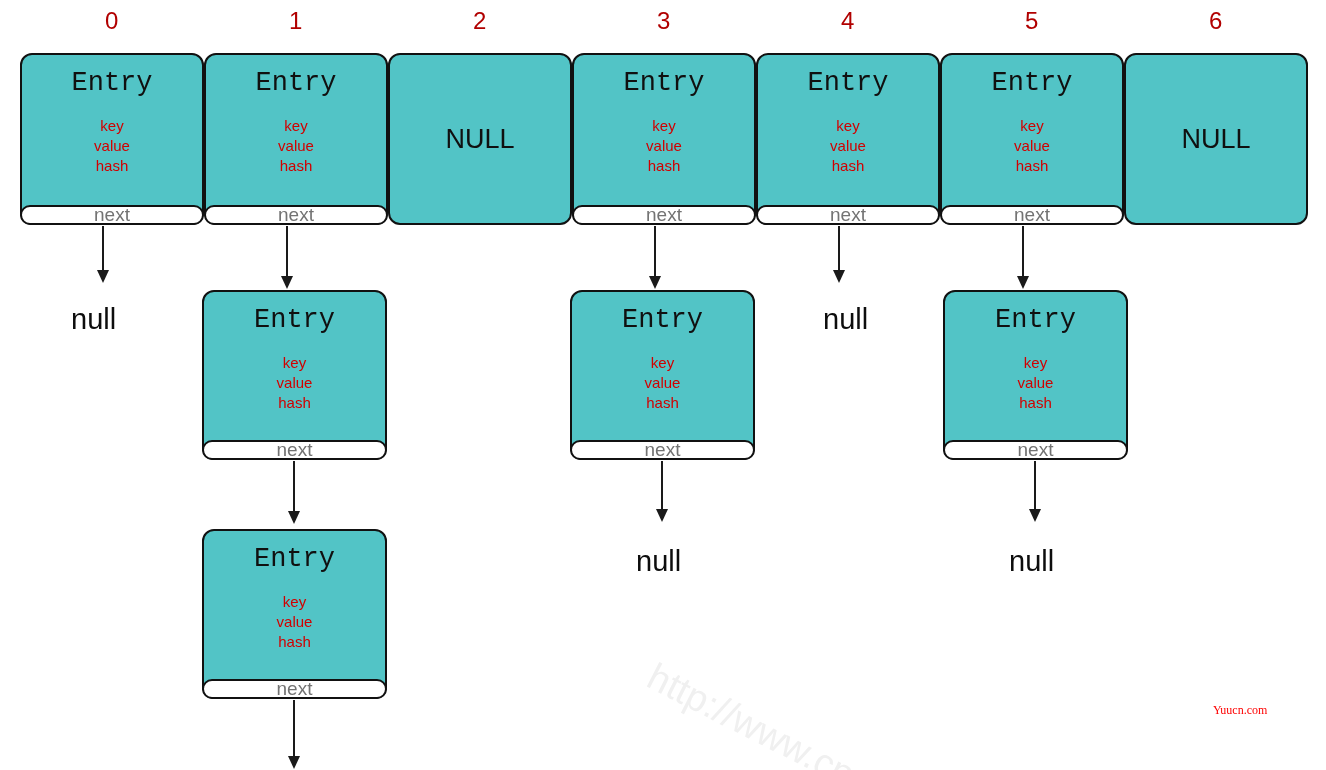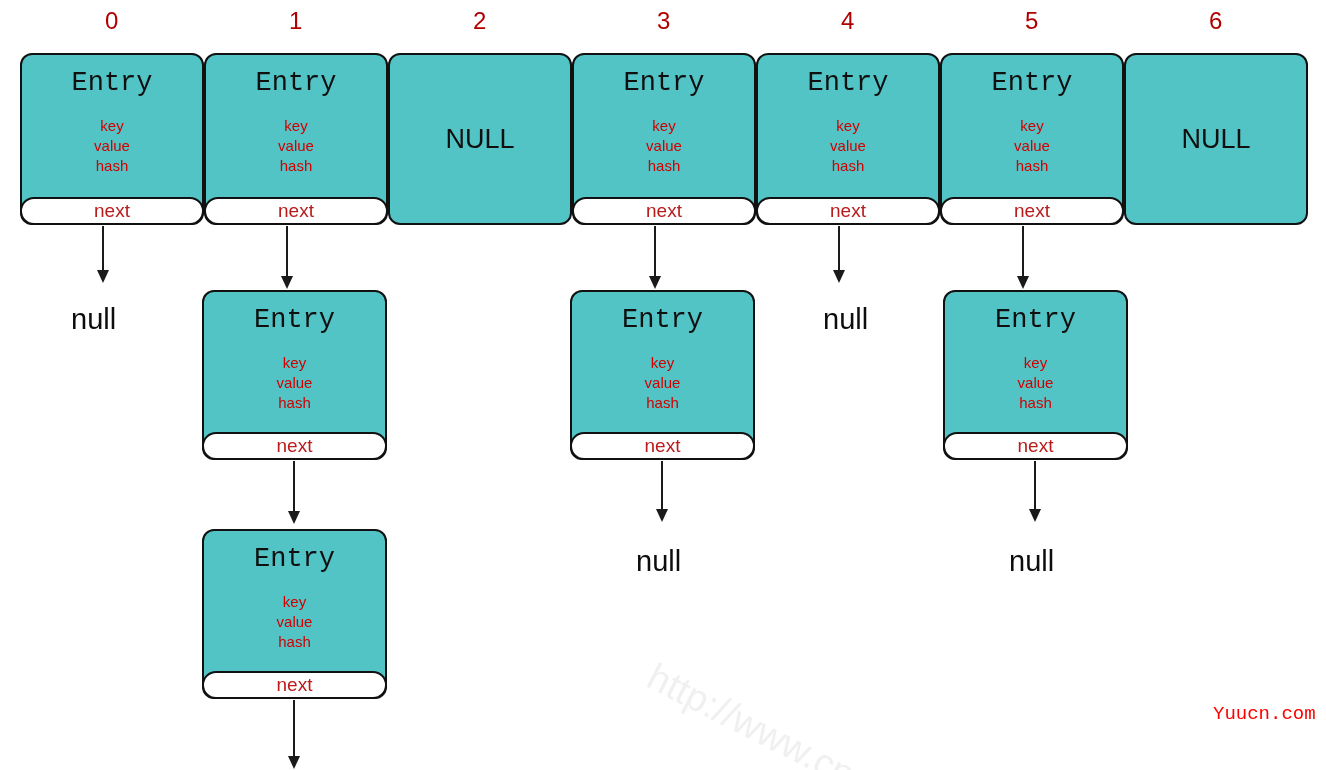--- a/index.html
+++ b/index.html
@@ -78,30 +78,30 @@
     color: #101010;
     font-family: "Liberation Sans", sans-serif;
   }
 
   
   .next-slot {
     position: absolute;
     left: -2px;
     right: -2px;
     bottom: -2px;
-    height: 28px;
+    height: 20px;
     box-sizing: border-box;
     border: 2px solid #111111;
     border-radius: 16px;
     background: #ffffff;
     display: flex;
     align-items: center;
     justify-content: center;
     font-size: 19px;
-    color: #b91c1c;
+    color: #737373;
     font-family: "Liberation Sans", sans-serif;
   }
 
   
   .node {
     position: absolute;
     width: 185px;
     height: 170px;
     box-sizing: border-box;
     border: 2px solid #111111;
@@ -159,23 +159,23 @@
     font-family: "Liberation Sans", sans-serif;
     transform: rotate(27deg);
     transform-origin: left top;
     white-space: nowrap;
     user-select: none;
   }
   .wm-site {
     position: absolute;
     left: 1213px;
     top: 703px;
-    font-size: 19px;
+    font-size: 12px;
     color: #fe0000;
-    font-family: Liberation Mono, monospace;
+    font-family: Liberation Serif, serif;
     white-space: nowrap;
   }
 </style>
 </head>
 <body>
 
 <div id="canvas">
 
   <div class="bucket-index" style="left:20px">0</div>
   <div class="bucket-index" style="left:204px">1</div>

